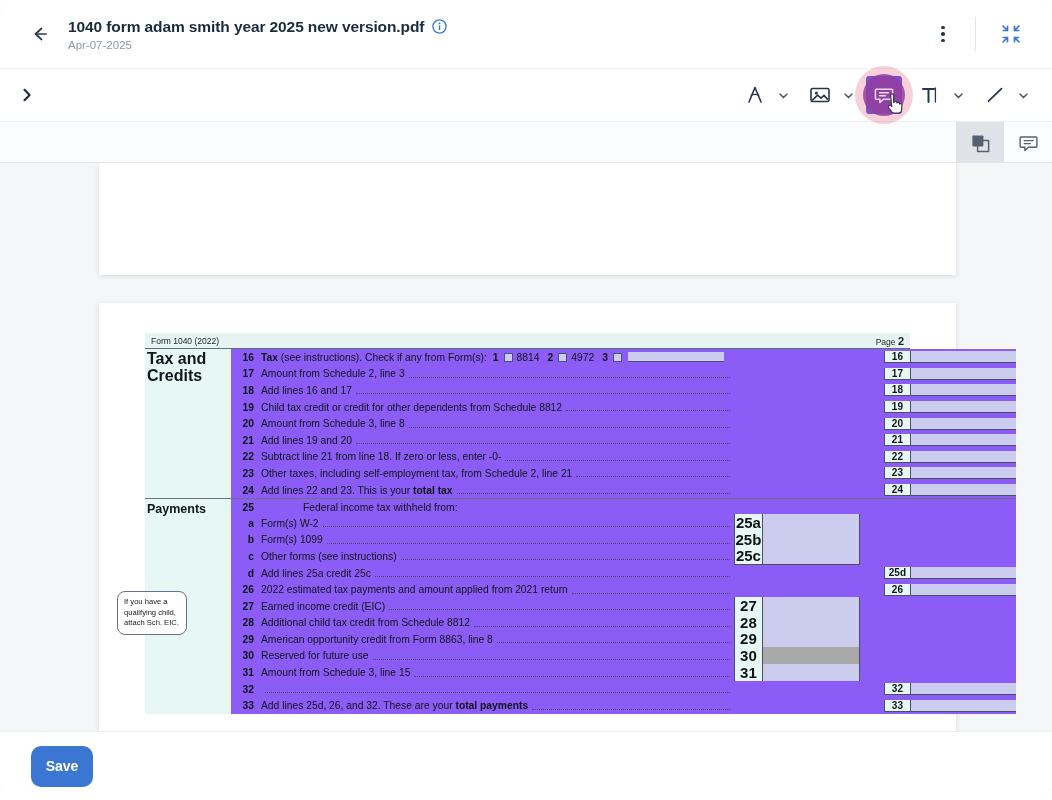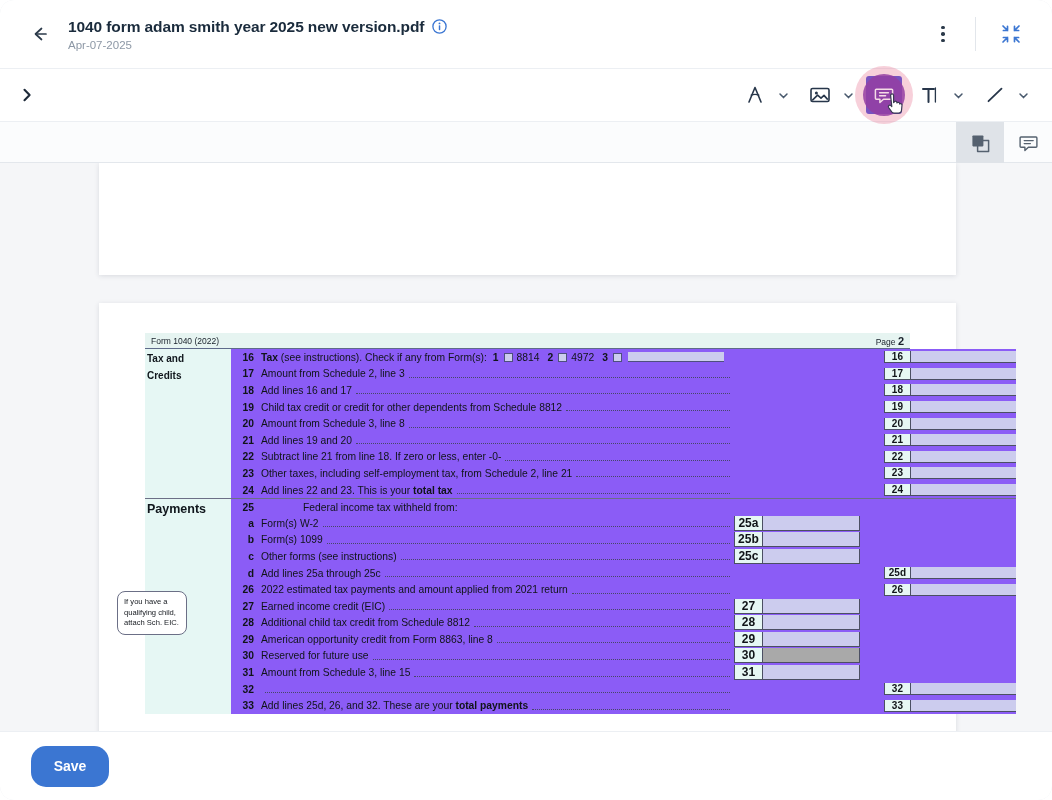--- a/index.html
+++ b/index.html
@@ -201,21 +201,21 @@
   }
 
   
   .amt-inner {
     width: 126px; flex: none; display: flex; align-items: stretch;
     border-left: 1px solid #4b4f63; border-right: 1px solid #4b4f63;
     border-bottom: 1px solid #4b4f63;
   }
   .amt-inner .n {
     width: 28px; flex: none; display: flex; align-items: center; justify-content: center;
-    font-weight: bold; font-size: 12px; background: #e6f7f4;
+    font-weight: bold; font-size: 15px; background: #e6f7f4;
     border-right: 1px solid #4b4f63;
   }
   .amt-inner .f { flex: 1; background: #ccccee; }
   .amt-inner .f.disabled { background: #a9a9a9; }
   .spacer-inner { width: 126px; flex: none; }
 
   .gray-gutter { width: 24px; flex: none; background: #a9a9a9; }
   .gutter-clear { width: 24px; flex: none; background: #ffffff; }
 
   .amt-outer {
@@ -248,24 +248,24 @@
   .footer {
     position: absolute; left: 0; bottom: 0;
     width: 1052px; height: 69px;
     background: #ffffff;
     border-top: 1px solid #eceff3;
     display: flex; align-items: center;
     border-bottom-left-radius: 14px; border-bottom-right-radius: 14px;
   }
   .save-btn {
     margin-left: 31px;
-    width: 78px; height: 41px;
+    width: 62px; height: 41px;
     background: #3b76d2;
     color: #ffffff;
-    border: none; border-radius: 15px;
+    border: none; border-radius: 10px;
     font-size: 14px; font-weight: bold;
     font-family: "Liberation Sans", sans-serif;
     cursor: pointer;
   }
 </style>
 </head>
 <body>
 
 <div id="app">
 
@@ -421,21 +421,21 @@
         <div class="form-hdr">
           <span>Form 1040 (2022)</span>
           <span class="pg">
             <span>Page</span>
             <b>2</b>
           </span>
         </div>
 
         <div class="form-body">
           <div id="sec-labels" style="width: 86px; flex: 0 0 auto; position: relative; background: rgb(230, 247, 244);">
-              <div style="position: absolute; left: 2px; top: 2px; font-size: 10px; font-weight: bold; line-height: 16.6px; color: rgb(16, 22, 28);">Tax and<div>Credits</div></div>
+              <div style="position: absolute; left: 2px; top: 2px; font-size: 16px; font-weight: bold; line-height: 16.6px; color: rgb(16, 22, 28);">Tax and<div>Credits</div></div>
               <div style="position: absolute; left: 2px; top: 152px; font-size: 12.5px; font-weight: bold; line-height: 16.6px; color: rgb(16, 22, 28);">Payments</div>
               <div style="position: absolute; left: 0px; right: 0px; top: 149px; height: 1px; background: rgb(108, 111, 134);"></div>
             </div>
           <div class="lines-col" id="lines-col">
               <div class="line">
                 <div class="ln-num">16</div>
                 <div class="ln-text">
                   <span style="white-space: nowrap;"><b>Tax</b> (see instructions). Check if any from Form(s):</span>
                   <b style="margin-left: 6px; font-size: 10.3px;">1</b>
                   <span class="cb"></span>
@@ -616,21 +616,21 @@
                 </div>
                 <div class="gray-gutter"></div>
                 <div class="amt-outer blank">
                   <div class="n"></div>
                   <div class="f"></div>
                 </div>
               </div>
               <div class="line">
                 <div class="ln-num">d</div>
                 <div class="ln-text">
-                  <span style="white-space: nowrap;">Add lines 25a through 25c</span>
+                  <span style="white-space: nowrap;">Add lines 25a credit 25c</span>
                   <span class="leader"></span>
                 </div>
                 <div class="spacer-inner"></div>
                 <div class="gutter-clear"></div>
                 <div class="amt-outer">
                   <div class="n">25d</div>
                   <div class="f"></div>
                 </div>
               </div>
               <div class="line">

